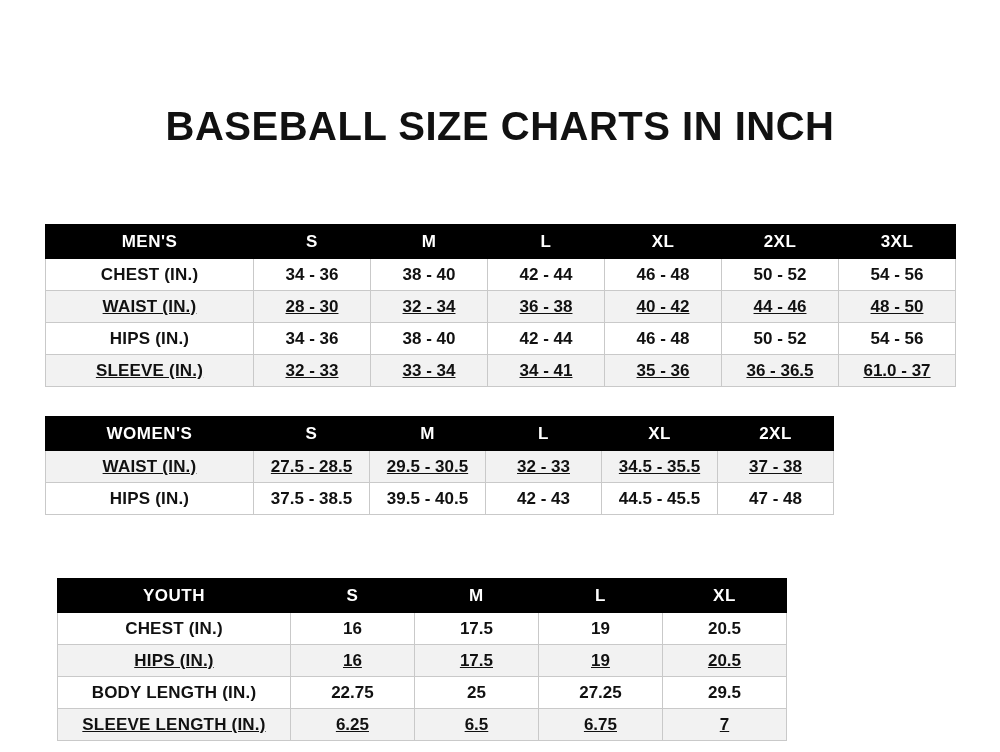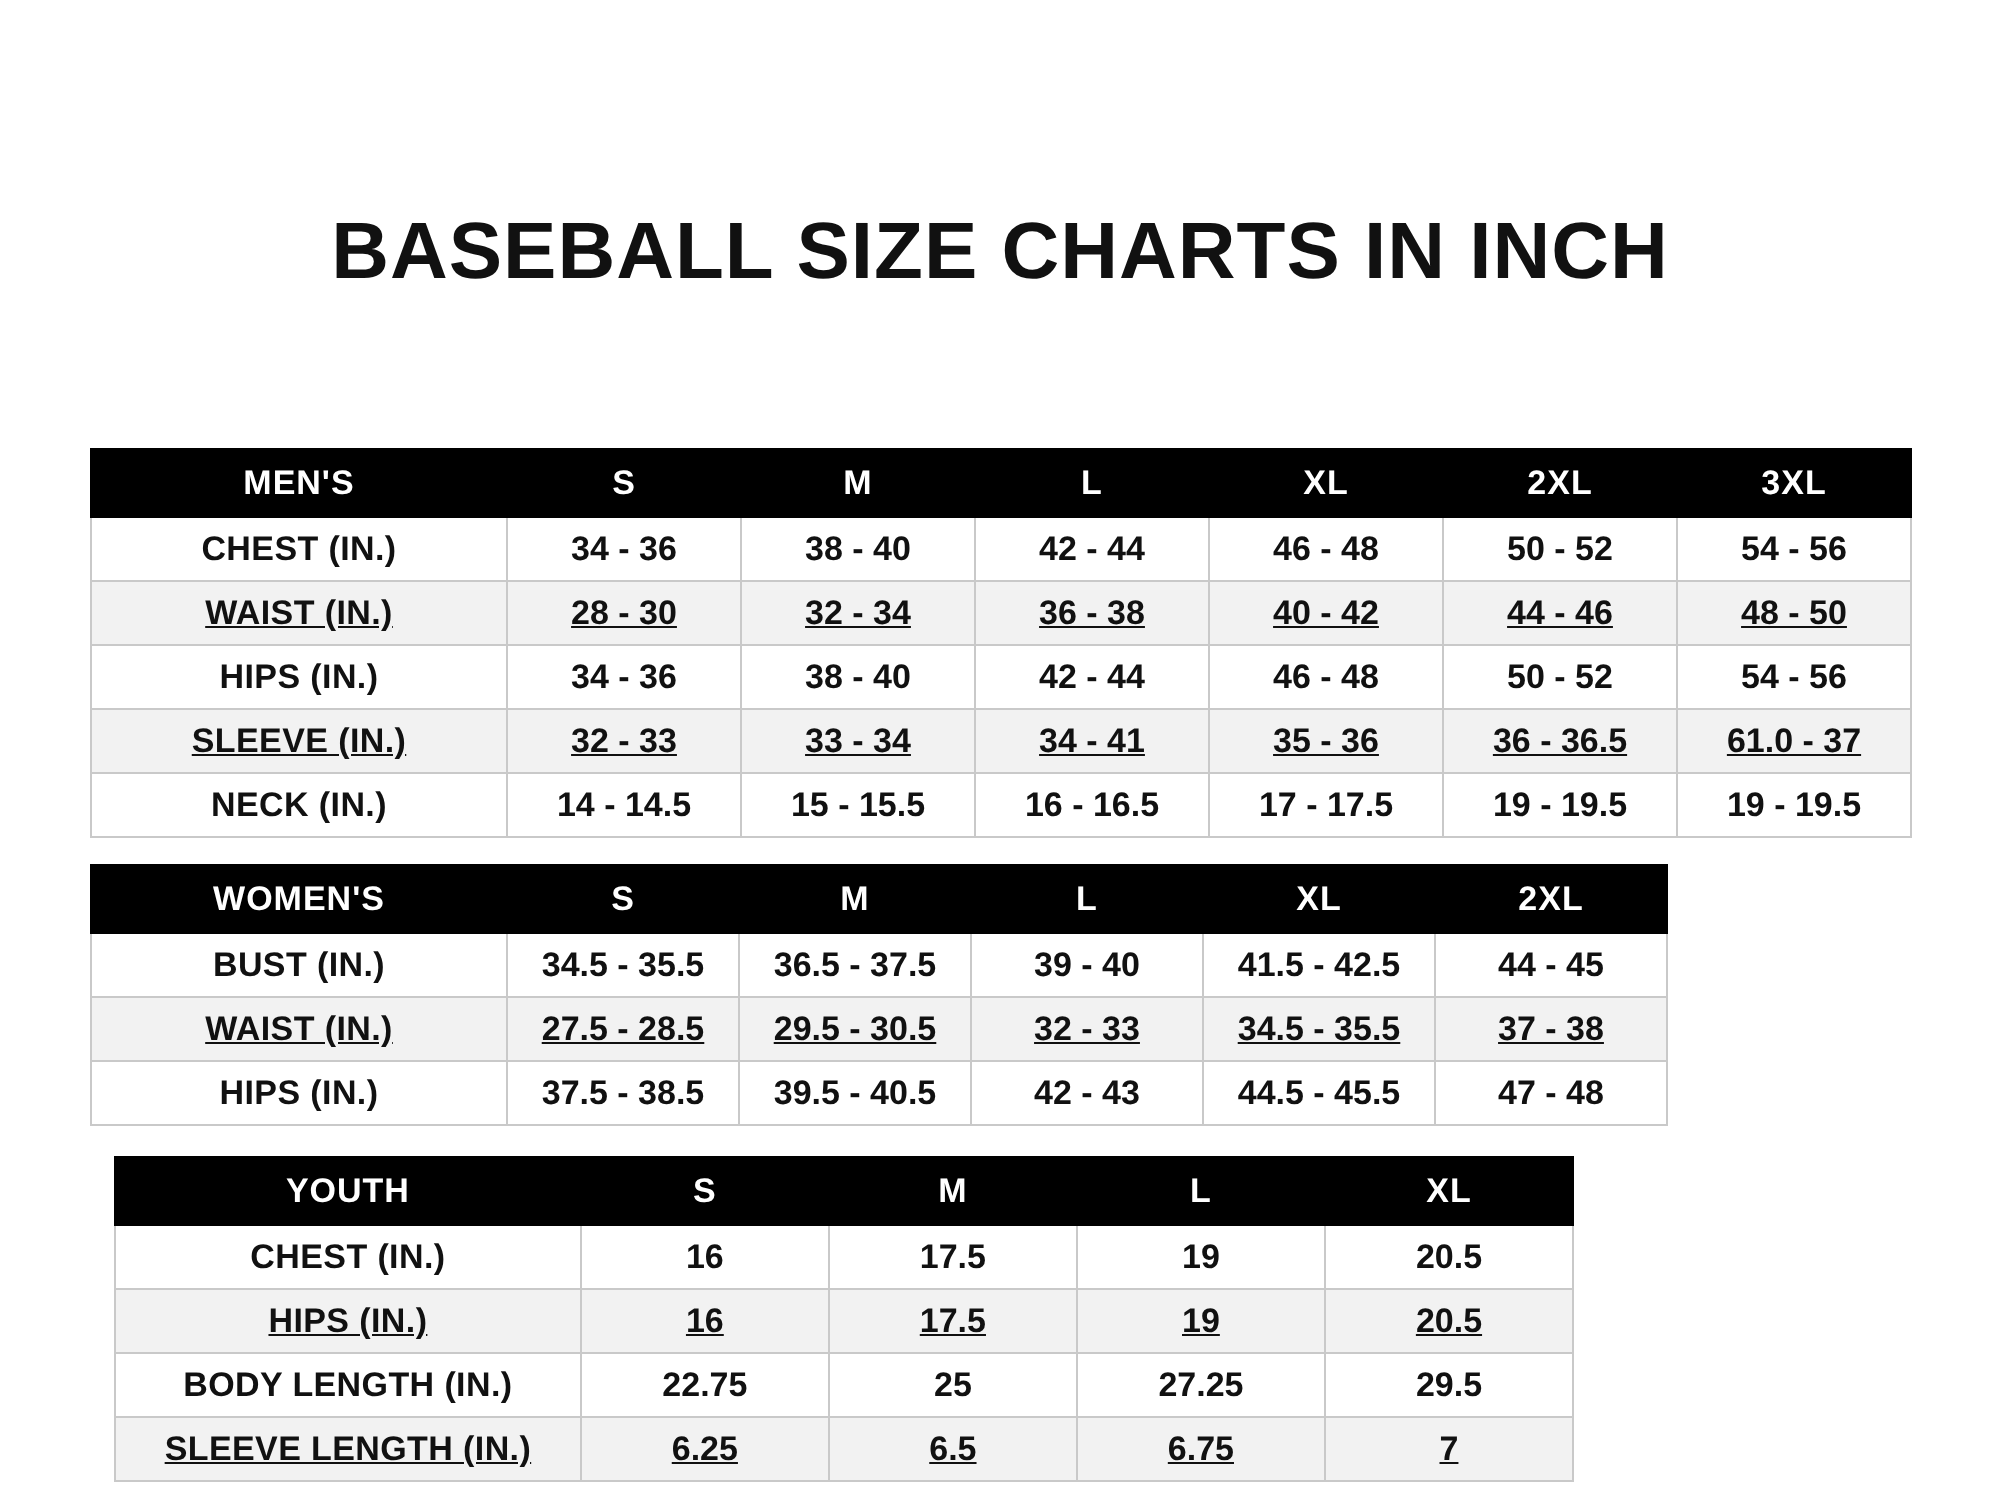--- a/index.html
+++ b/index.html
@@ -70,21 +70,21 @@
     text-align: center;
     letter-spacing: 0.2px;
   }
 
   
   #mens-chart { top: 188px; left: 45px; width: 910px; }
   #mens-chart col.c0 { width: 208px; }
   #mens-chart col.cx { width: 117px; }
 
   
-  #womens-chart { top: 396px; left: 45px; width: 728px; }
+  #womens-chart { top: 380px; left: 45px; width: 728px; }
   #womens-chart col.c0 { width: 208px; }
   #womens-chart col.cx { width: 116px; }
 
   
   #youth-chart { top: 542px; left: 57px; width: 730px; }
   #youth-chart col.c0 { width: 216px; }
   #youth-chart col.cx { width: 115px; }
 </style>
 </head>
 <body>
@@ -144,29 +144,20 @@
       </tr>
       <tr class="alt">
         <td class="rowhead">SLEEVE (IN.)</td>
         <td>32 - 33</td>
         <td>33 - 34</td>
         <td>34 - 41</td>
         <td>35 - 36</td>
         <td>36 - 36.5</td>
         <td>61.0 - 37</td>
       </tr>
-      <tr>
-        <td class="rowhead">NECK (IN.)</td>
-        <td>14 - 14.5</td>
-        <td>15 - 15.5</td>
-        <td>16 - 16.5</td>
-        <td>17 - 17.5</td>
-        <td>19 - 19.5</td>
-        <td>19 - 19.5</td>
-      </tr>
     </tbody>
   </table>
 
   <table class="chart" id="womens-chart">
     <colgroup>
       <col class="c0">
         <col class="cx">
         <col class="cx">
         <col class="cx">
         <col class="cx">
@@ -176,28 +167,20 @@
       <tr>
         <th>WOMEN'S</th>
         <th>S</th>
         <th>M</th>
         <th>L</th>
         <th>XL</th>
         <th>2XL</th>
       </tr>
     </thead>
     <tbody>
-      <tr>
-        <td class="rowhead">BUST (IN.)</td>
-        <td>34.5 - 35.5</td>
-        <td>36.5 - 37.5</td>
-        <td>39 - 40</td>
-        <td>41.5 - 42.5</td>
-        <td>44 - 45</td>
-      </tr>
       <tr class="alt">
         <td class="rowhead">WAIST (IN.)</td>
         <td>27.5 - 28.5</td>
         <td>29.5 - 30.5</td>
         <td>32 - 33</td>
         <td>34.5 - 35.5</td>
         <td>37 - 38</td>
       </tr>
       <tr>
         <td class="rowhead">HIPS (IN.)</td>

